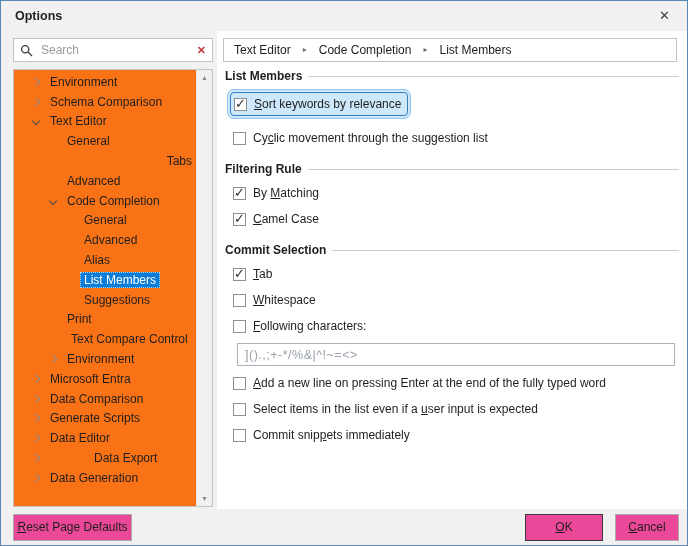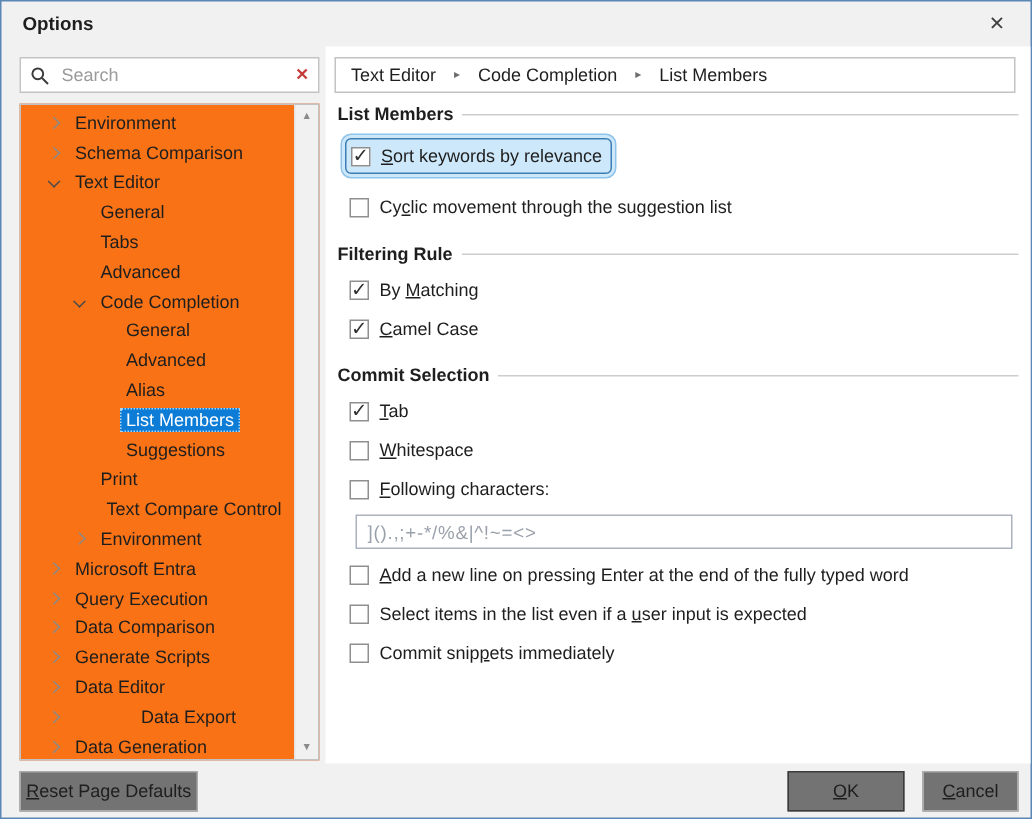--- a/index.html
+++ b/index.html
@@ -55,21 +55,21 @@
   .cbl{white-space:nowrap;}
   .hl-outer{display:inline-block;background:#cde8fa;border:1px solid #8fc3ea;border-radius:7px;
     padding:2px;margin:4px 0 2px 4px;}
   .hl-inner{display:flex;align-items:center;border:1px solid #3d7fb5;border-radius:4px;
     background:transparent;padding:2px 6px 2px 3px;height:18px;}
   .hl-inner .cbrow{margin:0;}
   .fchars{display:block;margin:2px 0 8px 14px;width:438px;height:23px;box-sizing:border-box;
     border:1px solid #aab2bc;background:#fff;color:#9aa1ab;font-family:"Liberation Sans",sans-serif;
     font-size:12.5px;padding:0 7px;letter-spacing:0.5px;}
   
-  .btn{position:absolute;box-sizing:border-box;background:#737373;border:1px solid #ababab;
+  .btn{position:absolute;box-sizing:border-box;background:#ec4899;border:1px solid #ababab;
     text-align:center;font-size:12px;padding:5px 0;height:27px;}
   .btn-reset{left:12px;top:513px;width:119px;}
   .btn-ok{left:524px;top:513px;width:78px;border-color:#3c3c3c;}
   .btn-cancel{left:614px;top:513px;width:64px;}
   u{text-decoration:underline;}
 </style>
 </head>
 <body>
 
 <div class="dialog">
@@ -107,21 +107,21 @@
         <div class="trow" style="padding-left: 12px;">
           <span class="chevslot">
             <span class="chev expanded"></span>
           </span>
           <span class="tlabel">Text Editor</span>
         </div>
         <div class="trow" style="padding-left: 29px;">
           <span class="chevslot"></span>
           <span class="tlabel">General</span>
         </div>
-        <div class="trow" style="padding-left: 29px;">
+        <div class="trow" style="padding-left: 29px; justify-content: flex-end;">
           <span class="chevslot"></span>
           <span class="tlabel">Tabs</span>
         </div>
         <div class="trow" style="padding-left: 29px;">
           <span class="chevslot"></span>
           <span class="tlabel">Advanced</span>
         </div>
         <div class="trow" style="padding-left: 29px;">
           <span class="chevslot">
             <span class="chev expanded"></span>
@@ -160,26 +160,20 @@
           <span class="chevslot">
             <span class="chev collapsed"></span>
           </span>
           <span class="tlabel">Environment</span>
         </div>
         <div class="trow" style="padding-left: 12px;">
           <span class="chevslot">
             <span class="chev collapsed"></span>
           </span>
           <span class="tlabel">Microsoft Entra</span>
-        </div>
-        <div class="trow" style="padding-left: 12px;">
-          <span class="chevslot">
-            <span class="chev collapsed"></span>
-          </span>
-          <span class="tlabel">Query Execution</span>
         </div>
         <div class="trow" style="padding-left: 12px; align-items: center;">
           <span class="chevslot">
             <span class="chev collapsed"></span>
           </span>
           <span class="tlabel">Data Comparison</span>
         </div>
         <div class="trow" style="padding-left: 12px;">
           <span class="chevslot">
             <span class="chev collapsed"></span>

